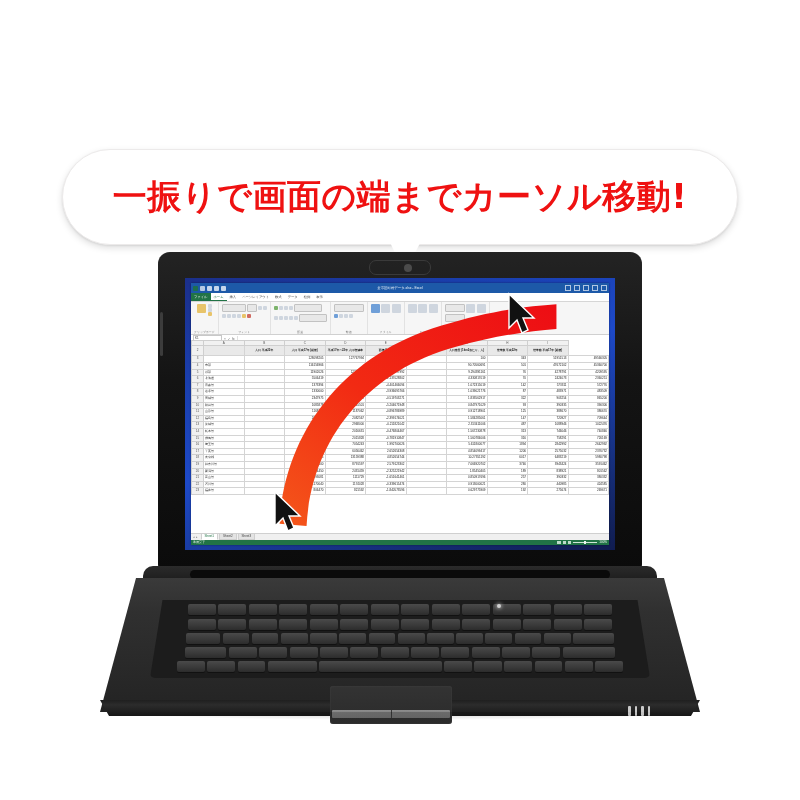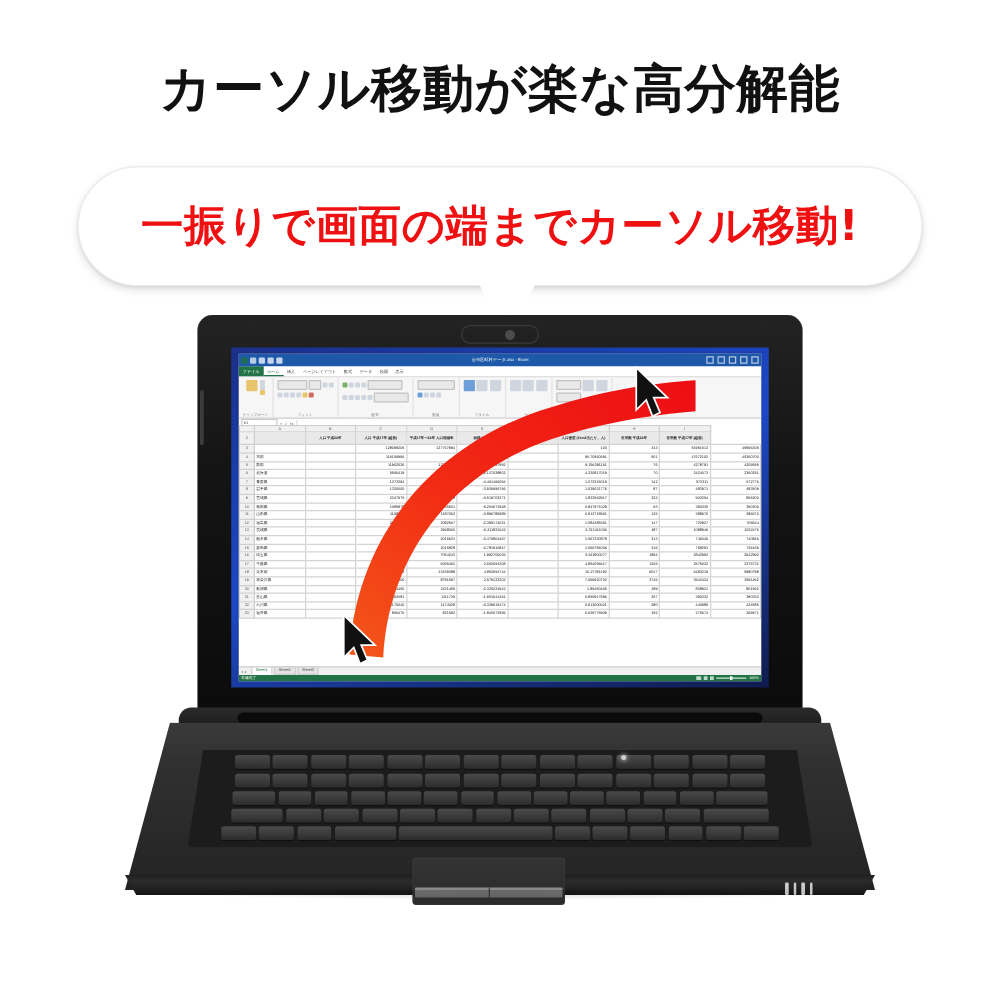--- a/index.html
+++ b/index.html
@@ -12,21 +12,21 @@
 
   
   .headline{
     position:absolute;left:0;top:44px;width:800px;text-align:center;
     font-size:41px;font-weight:bold;color:#111111;letter-spacing:0.5px;
     font-family:"DejaVu Sans","Liberation Sans",sans-serif;
     white-space:nowrap;
   }
 
   
-  .bubble-wrap{position:absolute;left:62px;top:133px;width:676px;height:96px;}
+  .bubble-wrap{position:absolute;left:62px;top:149px;width:676px;height:96px;}
   .bubble{
     position:absolute;inset:0;
     background:#ffffff;border-radius:48px;
     border:1px solid #eceaea;
     box-shadow:0 3px 7px rgba(0,0,0,.13), 0 1px 2px rgba(0,0,0,.07);
   }
   .bubble-text{
     position:absolute;inset:0;display:flex;align-items:center;justify-content:center;
     font-size:34px;font-weight:bold;color:#ef1111;letter-spacing:0.5px;
     font-family:"DejaVu Sans","Liberation Sans",sans-serif;white-space:nowrap;
@@ -220,21 +220,20 @@
   .base-shadow{
     position:absolute;left:108px;top:712px;width:584px;height:8px;
     background:radial-gradient(ellipse at 50% 0%,rgba(0,0,0,.22) 0%,rgba(0,0,0,0) 72%);
   }
 </style>
 </head>
 <body>
 
 <div class="stage">
 
-  <div class="headline">カーソル移動が楽な高分解能</div>
 
   <div class="bubble-wrap">
     <div class="bubble"></div>
     <div class="bubble-text">一振りで画面の端までカーソル移動!</div>
   </div>
   <div class="bubble-tail"></div>
 
   <div class="laptop">
 
     <div class="lid">

